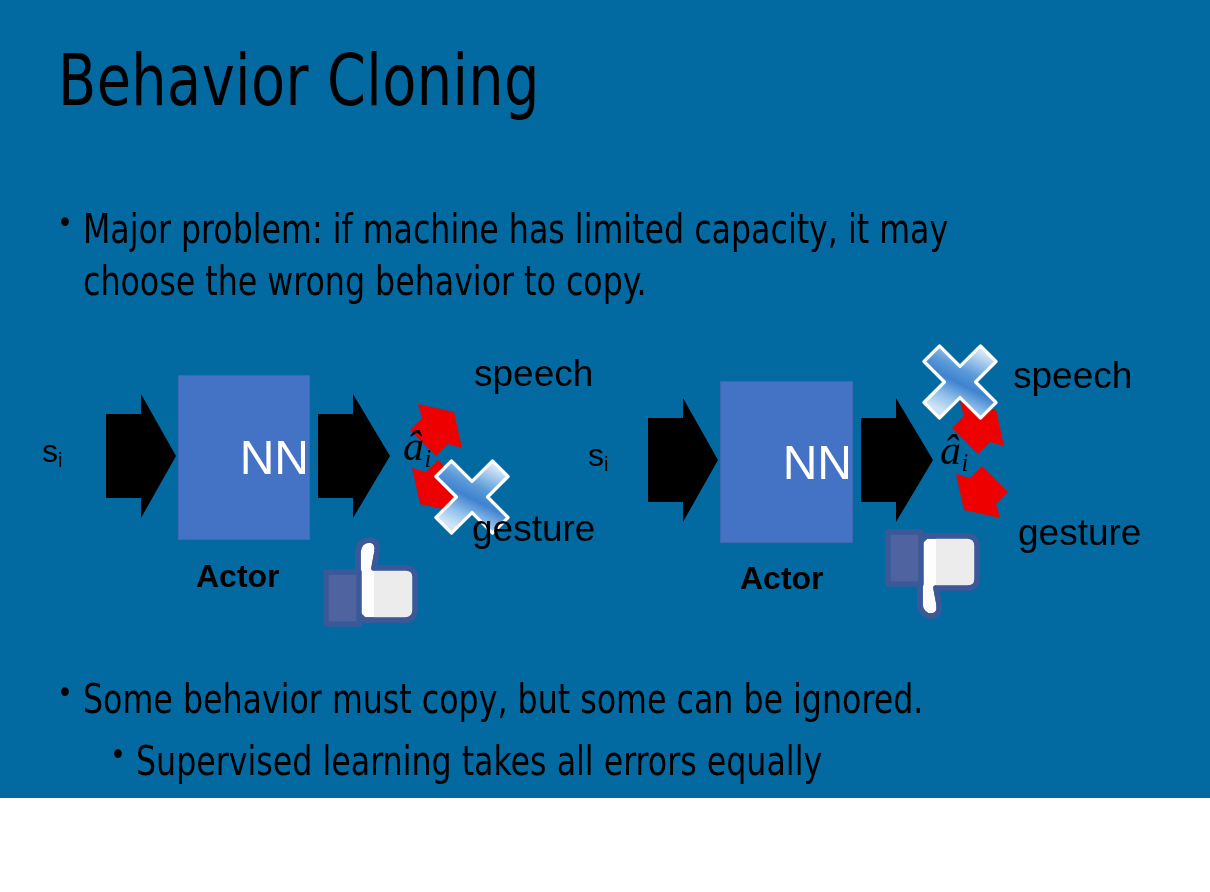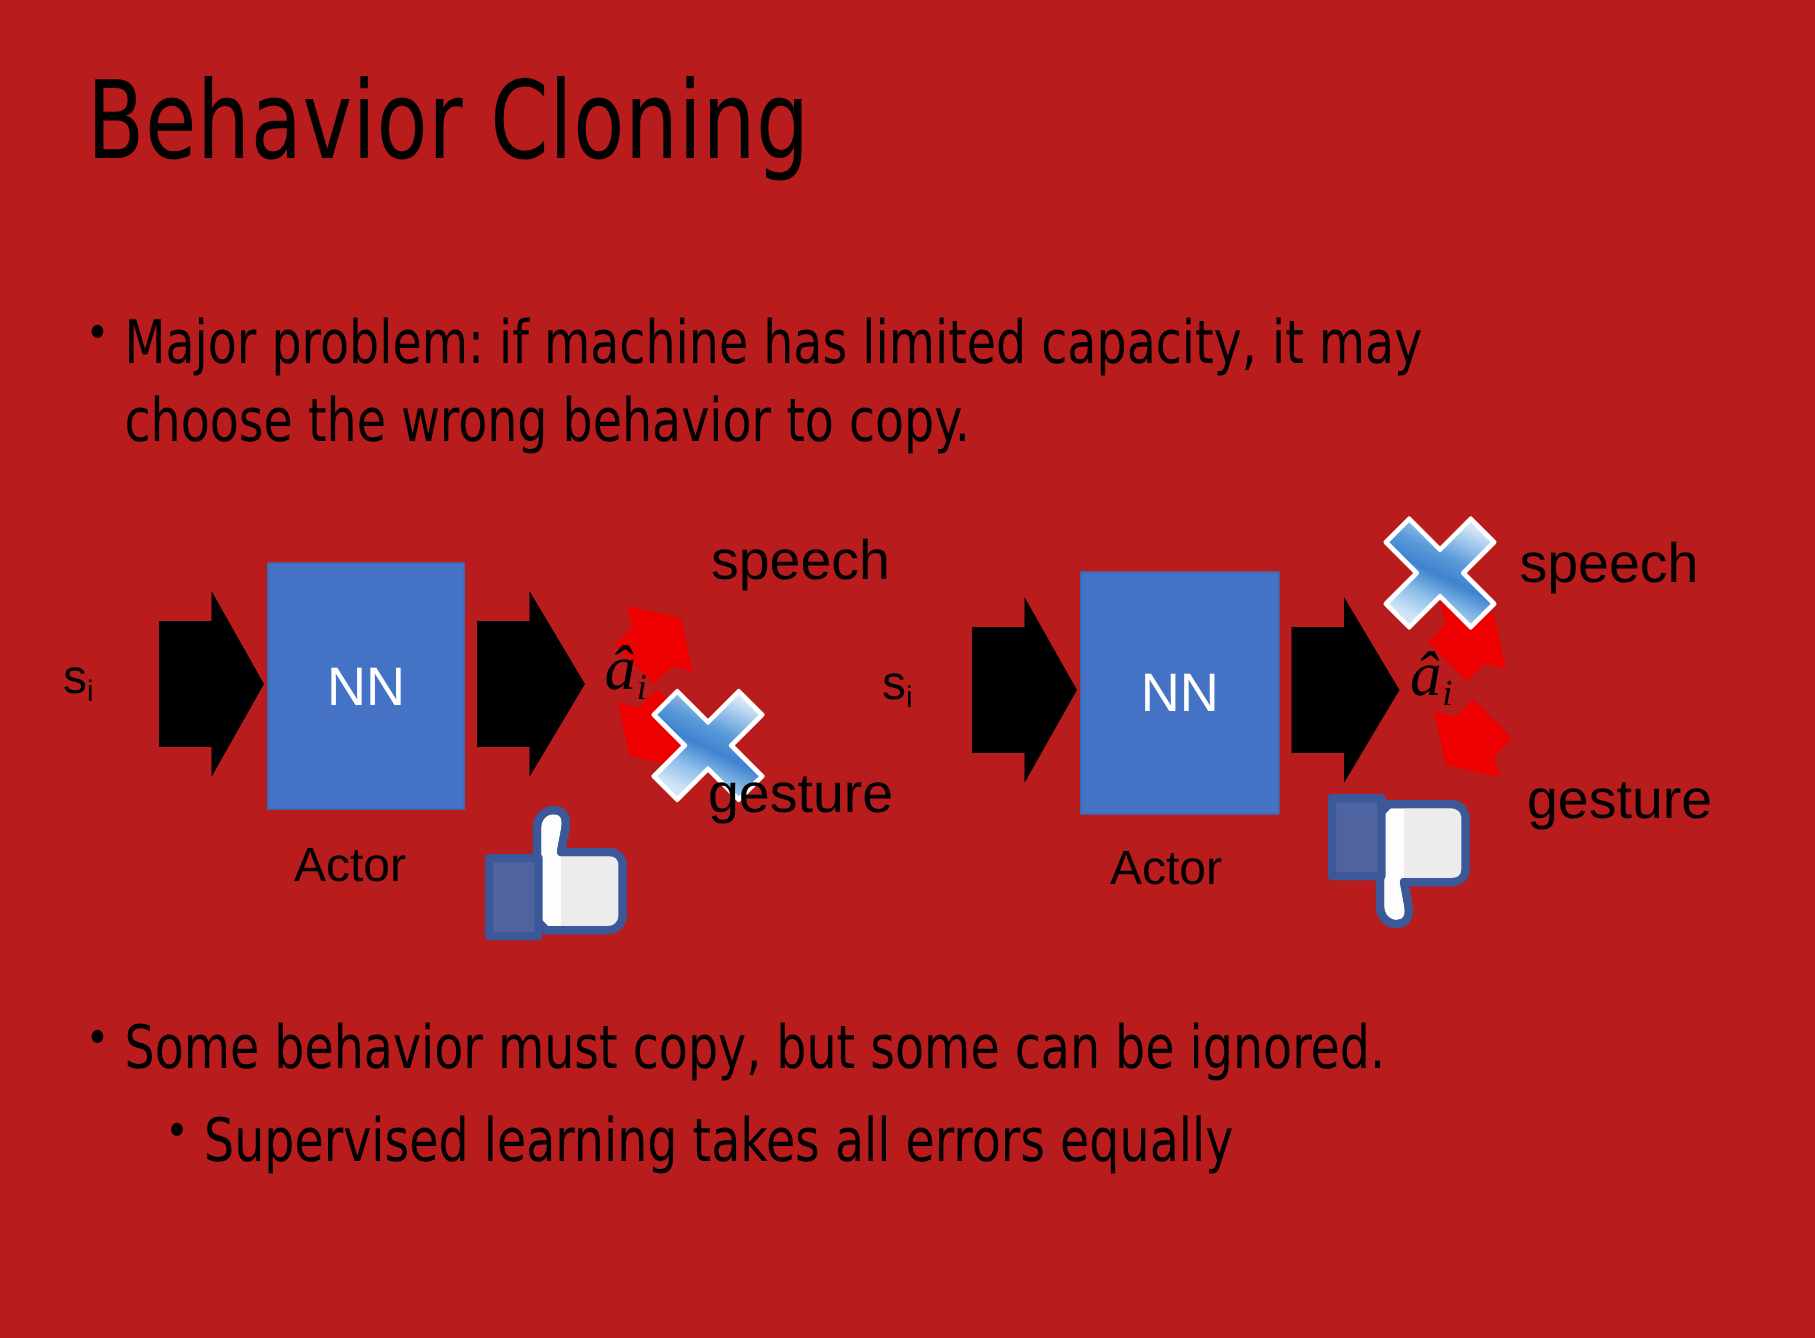--- a/index.html
+++ b/index.html
@@ -7,22 +7,22 @@
     padding: 0;
     background: #ffffff;
   }
   body {
     font-family: "Liberation Sans", sans-serif;
     -webkit-font-smoothing: antialiased;
   }
   #slide {
     position: relative;
     width: 1210px;
-    height: 892px;
-    background: #b91c1c;
+    height: 798px;
+    background: #0369a1;
     overflow: hidden;
   }
 
   
   .slide-title {
     position: absolute;
     left: 58px;
     top: 44px;
     font-family: "DejaVu Sans Condensed", "Liberation Sans Narrow", "Liberation Sans", sans-serif;
     font-weight: 300;
@@ -68,33 +68,34 @@
   
   .diagram { position: absolute; top: 0; left: 0; }
 
   .nn-box {
     position: absolute;
     background: #4472C4;
     border: 1.5px solid #3E68B4;
     box-sizing: border-box;
     display: flex;
     align-items: center;
-    justify-content: center;
+    justify-content: flex-end;
     color: #ffffff;
     font-family: "Liberation Sans", sans-serif;
-    font-size: 36px;
+    font-size: 48px;
     font-weight: 400;
   }
 
   .label-plain {
     position: absolute;
     font-family: "Liberation Sans", sans-serif;
     font-size: 32px;
     color: #000000;
     white-space: nowrap;
+    font-weight: bold;
   }
 
   .label-io {
     position: absolute;
     font-family: "Liberation Sans", sans-serif;
     font-size: 32px;
     color: #000000;
     white-space: nowrap;
   }
   .label-io sub {

